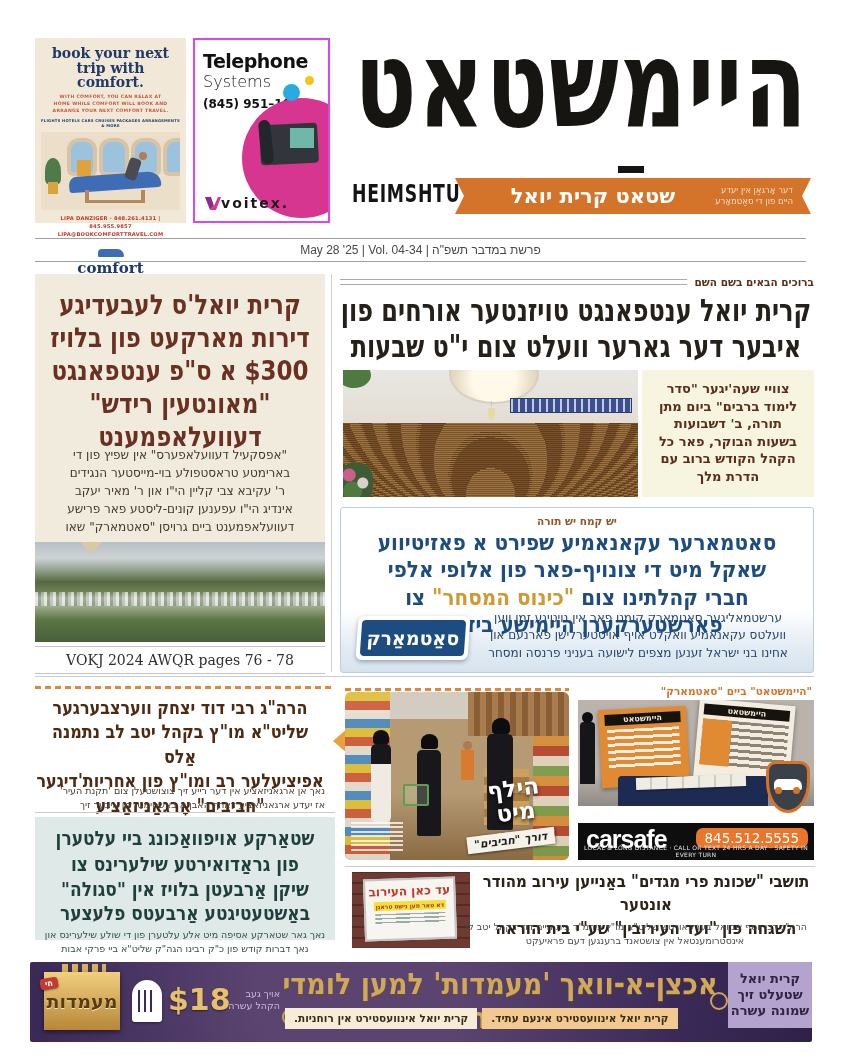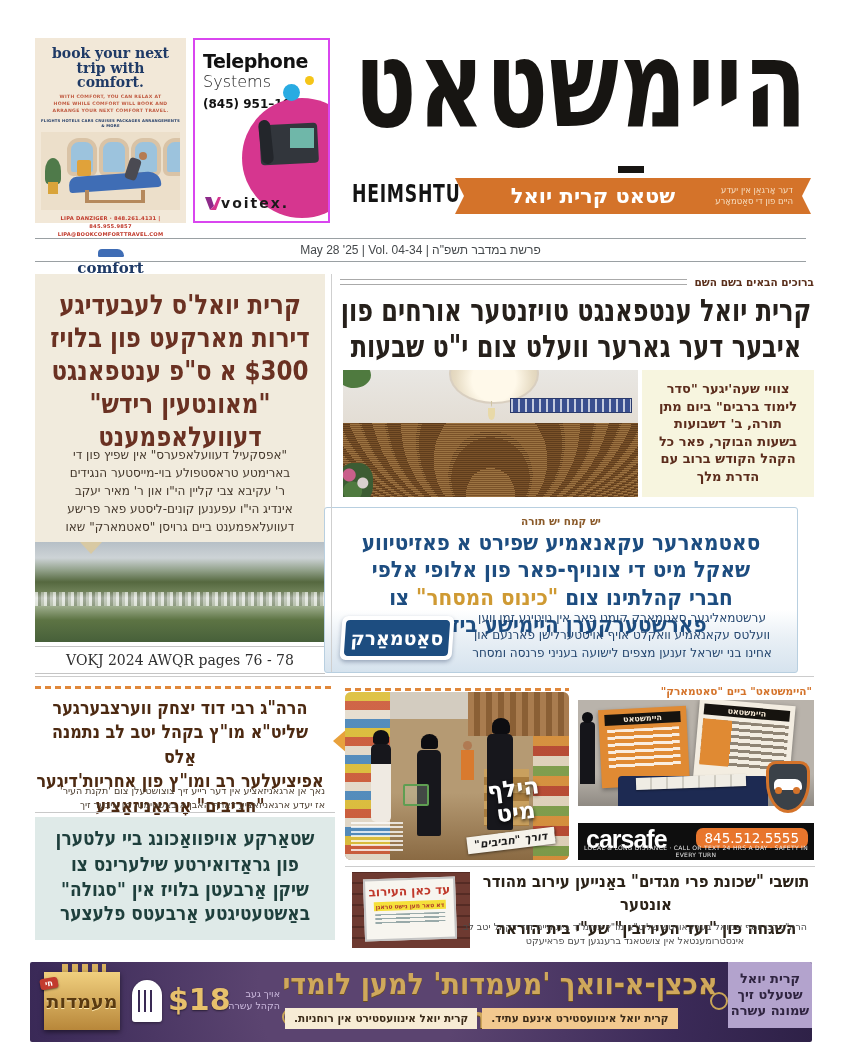--- a/index.html
+++ b/index.html
@@ -83,21 +83,21 @@
       background:repeating-radial-gradient(ellipse 140% 100% at 50% 130%,#7a5229 0 5px,#9c7342 5px 8px,#5f3d1d 8px 11px);}
   .shul-plant{position:absolute;left:-6px;top:-8px;width:34px;height:26px;background:#4f7a3f;border-radius:50%;}
   .shul-flowers{position:absolute;left:-4px;bottom:-6px;width:34px;height:40px;background:
       radial-gradient(circle at 30% 30%,#c95f8a 0 6px,transparent 7px),
       radial-gradient(circle at 70% 50%,#d9d0cf 0 5px,transparent 6px),
       radial-gradient(circle at 40% 70%,#4f7a3f 0 9px,transparent 10px),#3c5c33;border-radius:40%;}
   .lead-side{left:642px;top:370px;width:172px;height:127px;background:#f7f5df;box-sizing:border-box;padding:10px 8px;
              font-size:13px;font-weight:800;color:#5c2d1d;line-height:1.35;}
 
   
-  .sm-box{left:324px;top:507px;width:474px;height:166px;box-sizing:border-box;border:1px solid #b8cfe0;border-radius:3px;
+  .sm-box{left:340px;top:507px;width:474px;height:166px;box-sizing:border-box;border:1px solid #b8cfe0;border-radius:3px;
           background:linear-gradient(180deg,#ffffff 0 62%,#e8eff5 80%,#d6e3ee 100%);}
   .sm-kick{margin-top:7px;font-size:10.5px;font-weight:bold;color:#8a5a2a;text-align:center;}
   .sm-head{margin-top:2px;font-size:20px;font-weight:800;color:#1d4d80;line-height:1.22;text-align:center;
            transform:scaleY(1.12);transform-origin:top center;}
   .sm-hl{color:#cf9a33;}
   .sm-body{position:absolute;right:10px;bottom:10px;width:330px;font-size:12px;color:#23456e;line-height:1.45;text-align:center;}
   .sm-logo{position:absolute;left:16px;bottom:12px;width:112px;height:44px;background:#ffffff;border-radius:6px;
            box-shadow:0 2px 4px rgba(20,40,80,.35);transform:skewX(-4deg);padding:4px;box-sizing:border-box;}
   .sm-logo-in{width:100%;height:100%;background:#1d4d80;border-radius:4px;display:flex;align-items:center;justify-content:center;
               color:#fff;font-weight:800;font-size:19px;}
@@ -345,20 +345,22 @@
   <div class="abs ch-arrow"></div>
   <div class="abs ch-sub rtl ml">נאך אן ארגאניזאציע אין דער רייע זיך צוצושטעלן צום 'תקנת העיר'
 אז יעדע ארגאניזאציע דארף האבן א באשטימטן דין איבער זיך</div>
   <div class="abs hr-ch"></div>
 
   <div class="abs sg-box ctr rtl">
     <div class="sg-head ml">שטאַרקע אויפוואַכונג ביי עלטערן
 פון גראַדואירטע שילערינס צו
 שיקן אַרבעטן בלויז אין "סגולה"
 באַשטעטיגטע אַרבעטס פלעצער</div>
+    <div class="sg-sub ml">נאך גאר שטארקע אסיפה מיט אלע עלטערן פון די שולע שילערינס און
+נאך דברות קודש פון כ"ק רבינו הגה"ק שליט"א ביי פרקי אבות</div>
   </div>
 
   <div class="abs gr-photo">
     <div class="gr-wood"></div>
     <div class="gr-shelfL"></div>
     <div class="gr-shelfR"></div>
     <div class="gr-boxes"></div>
     <div class="gr-f1 abs"></div>
     <div class="gr-f1v"></div>
     <div class="gr-h1"></div>

